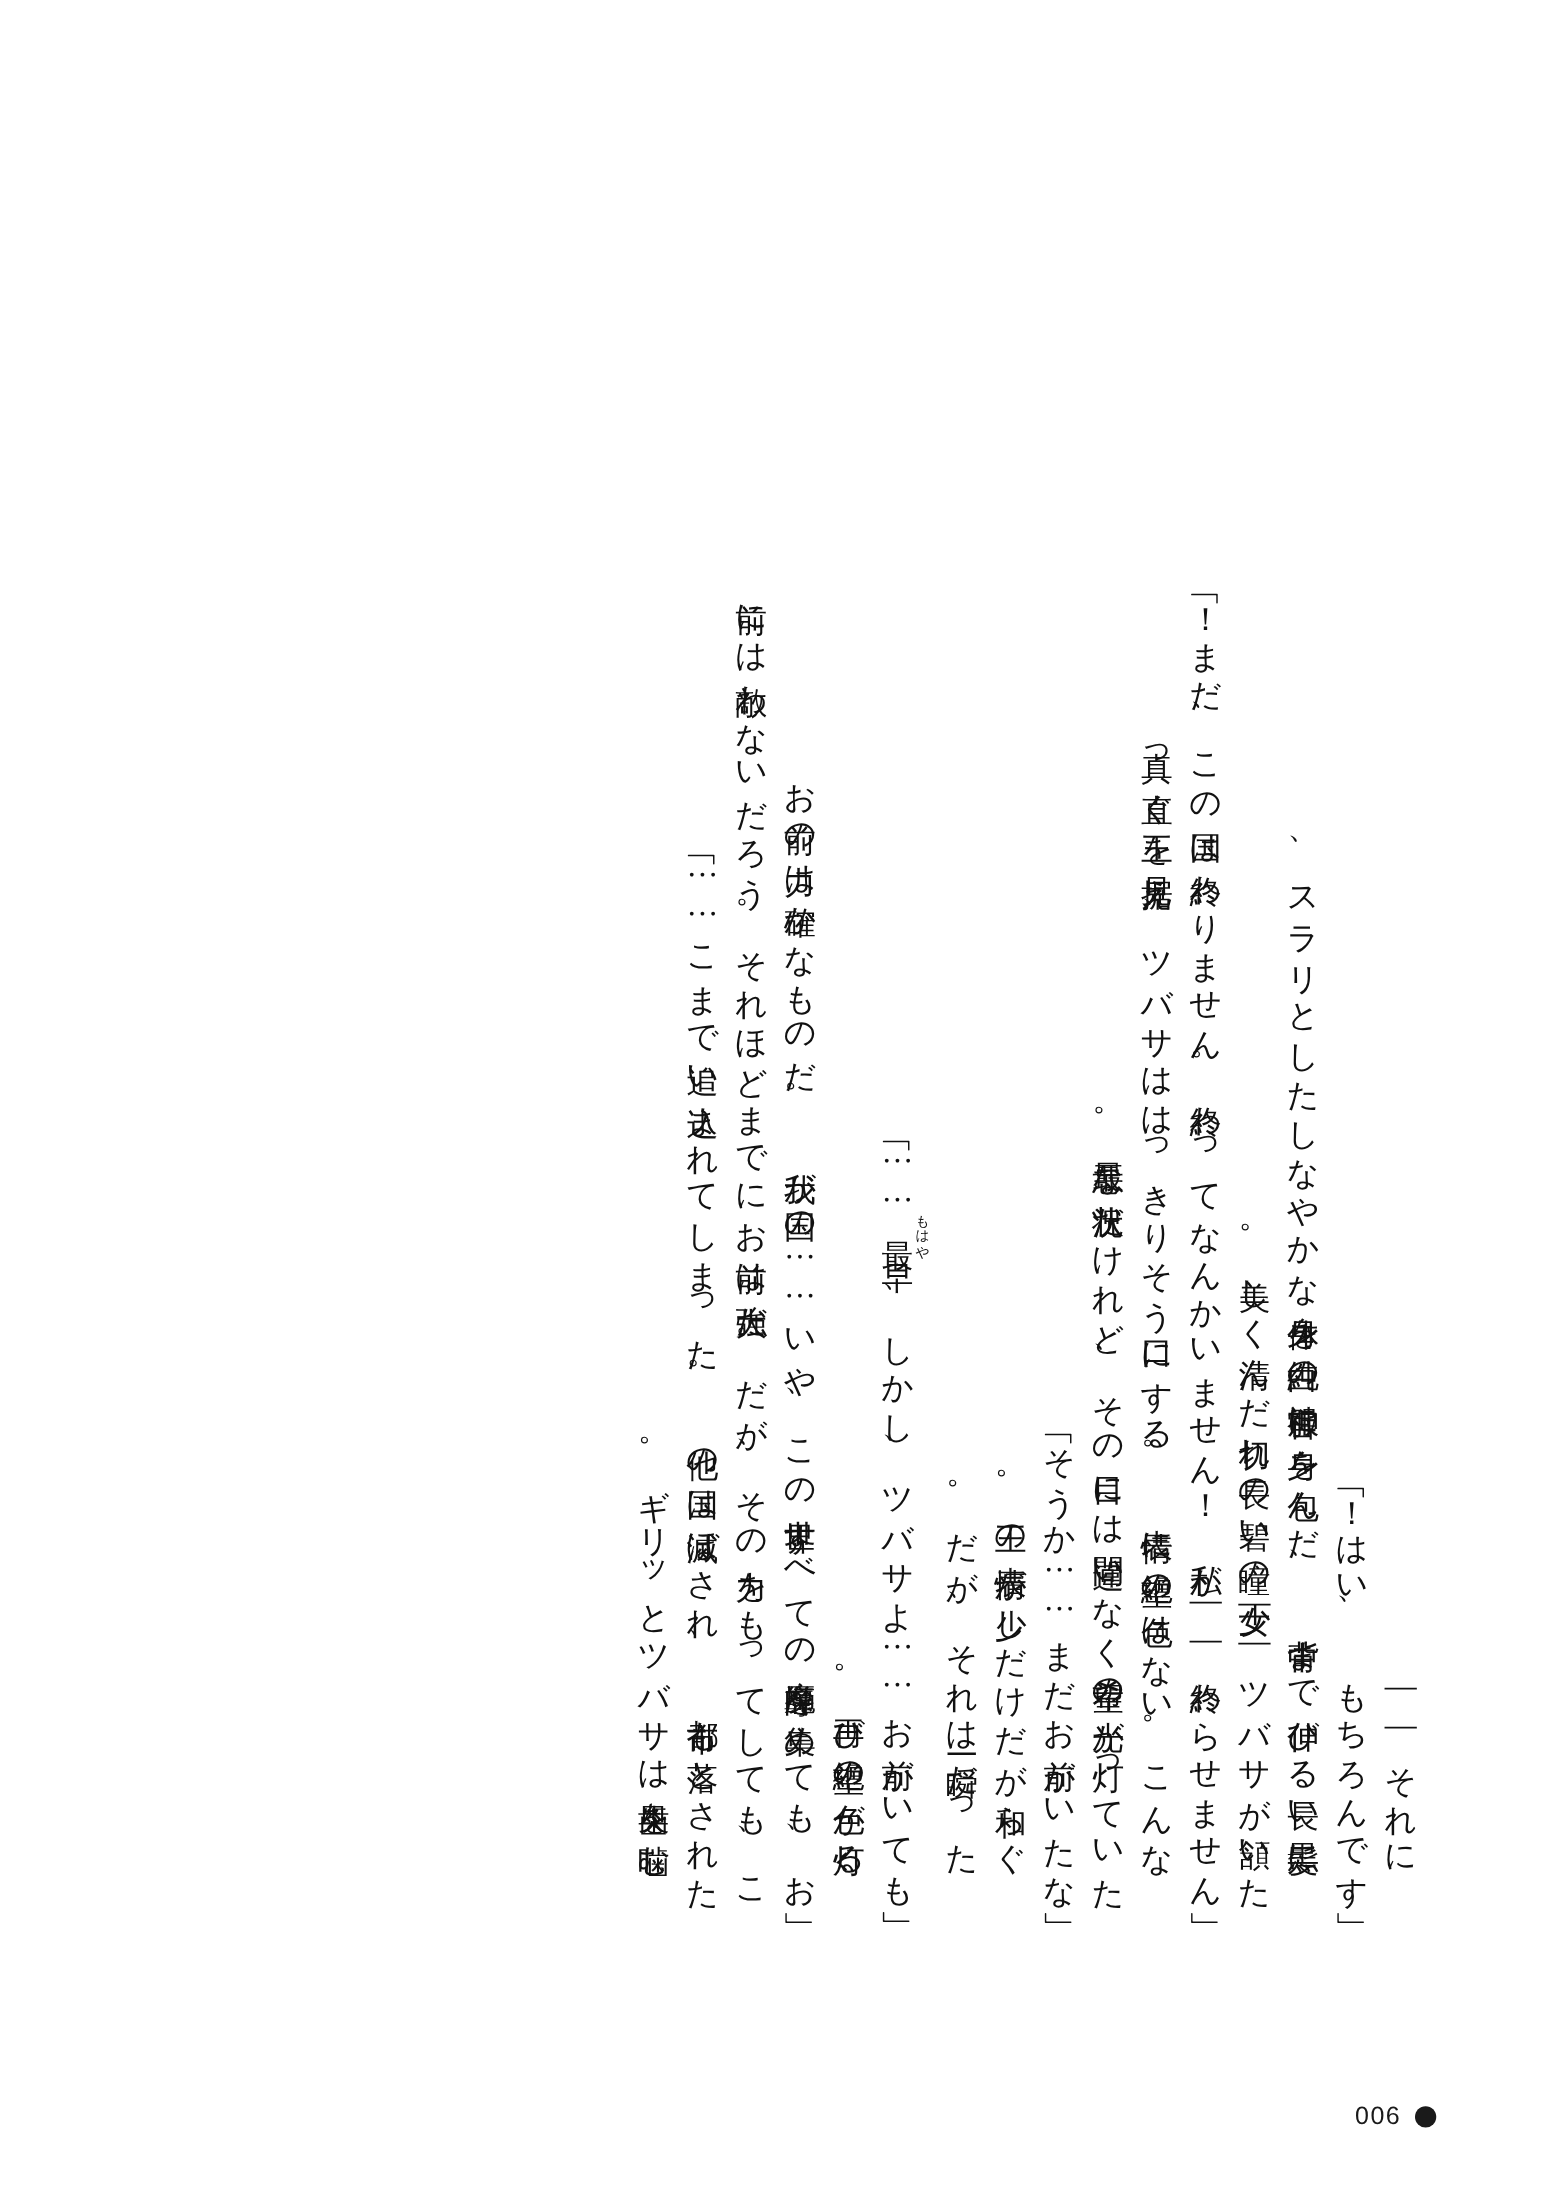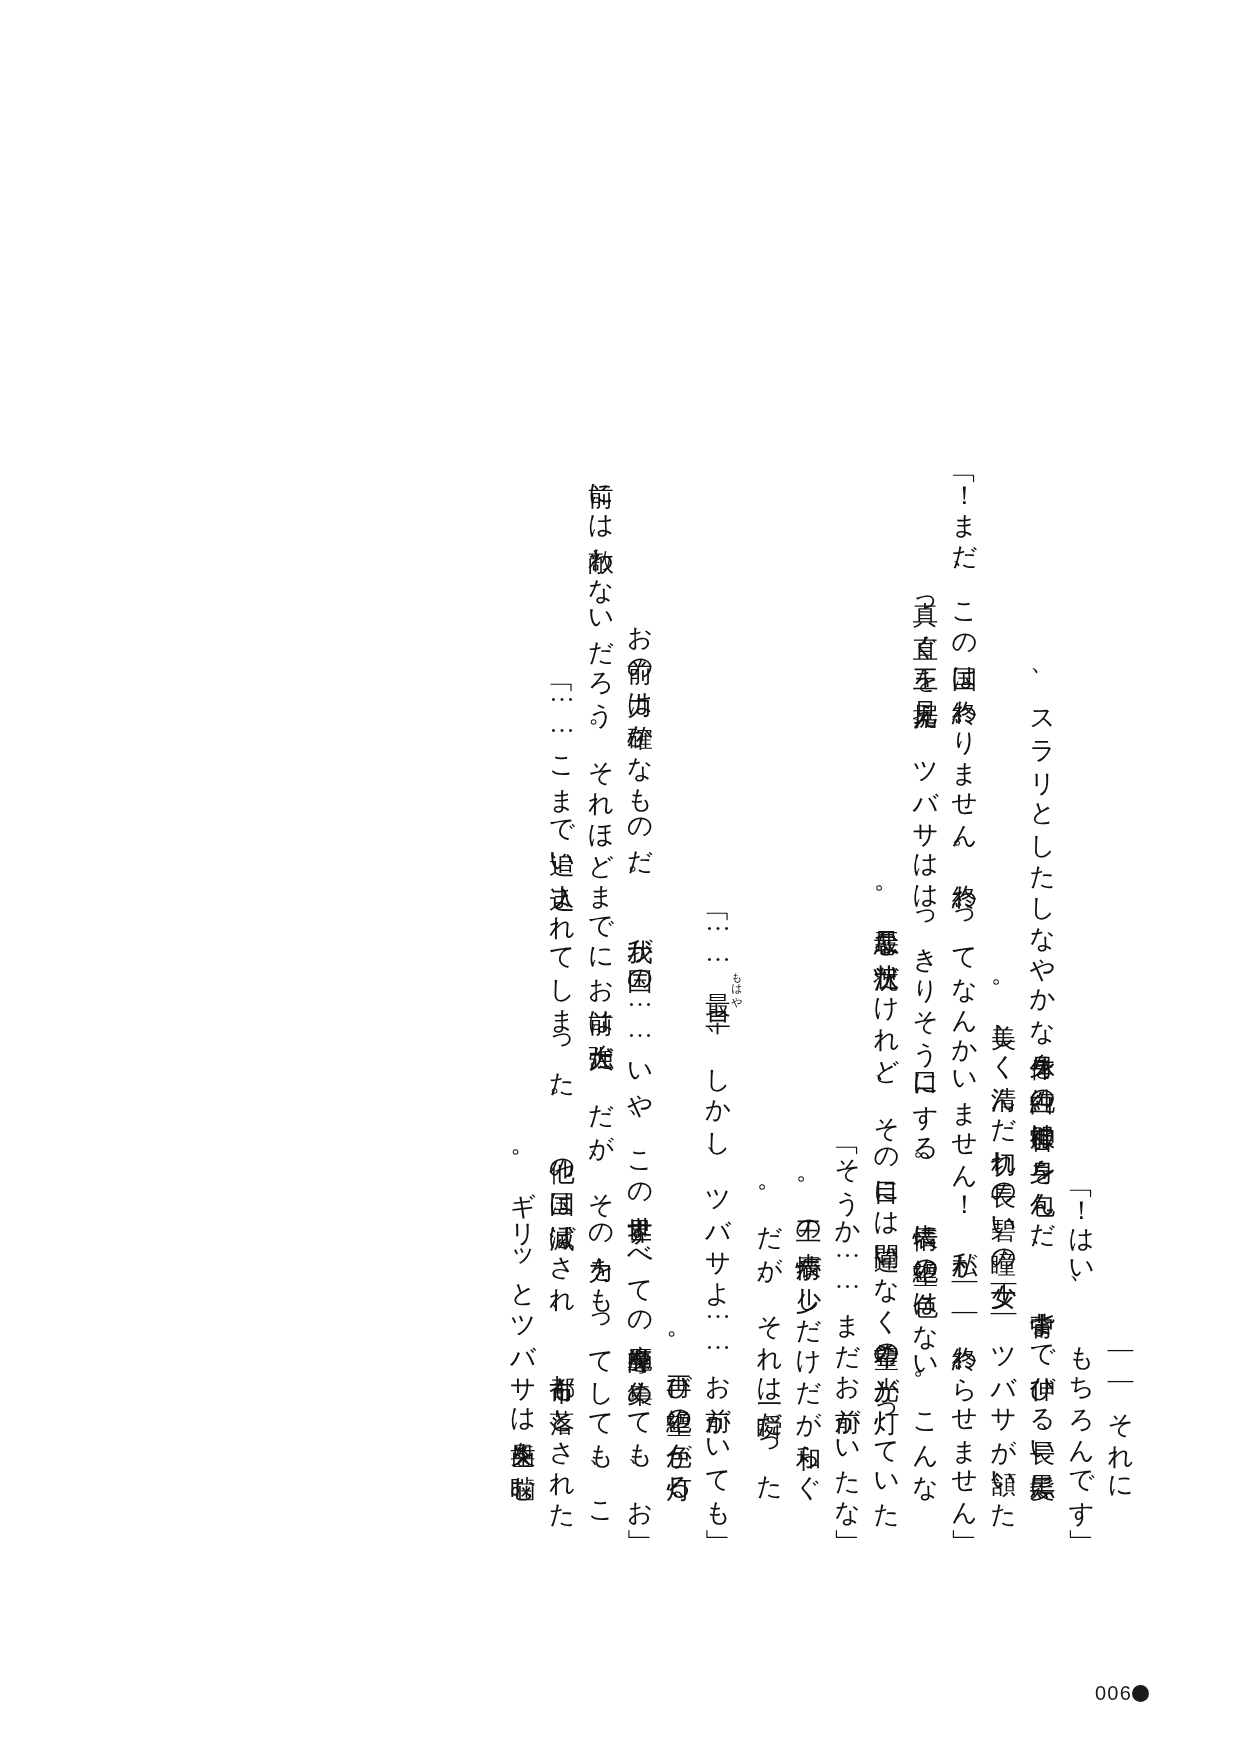--- a/index.html
+++ b/index.html
@@ -53,20 +53,21 @@
     font-size: 11px;
     letter-spacing: 0px;
     line-height: 1;
   }
   .folio {
     position: absolute;
     right: 92px;
     bottom: 44px;
     display: flex;
     align-items: center;
+    gap: 11px;
     font-family: "Liberation Sans", sans-serif;
     font-size: 20px;
     letter-spacing: 1.2px;
     color: #1a1a1a;
   }
   .folio .dot {
     width: 17px;
     height: 17px;
     border-radius: 50%;
     background: #1a1a1a;

